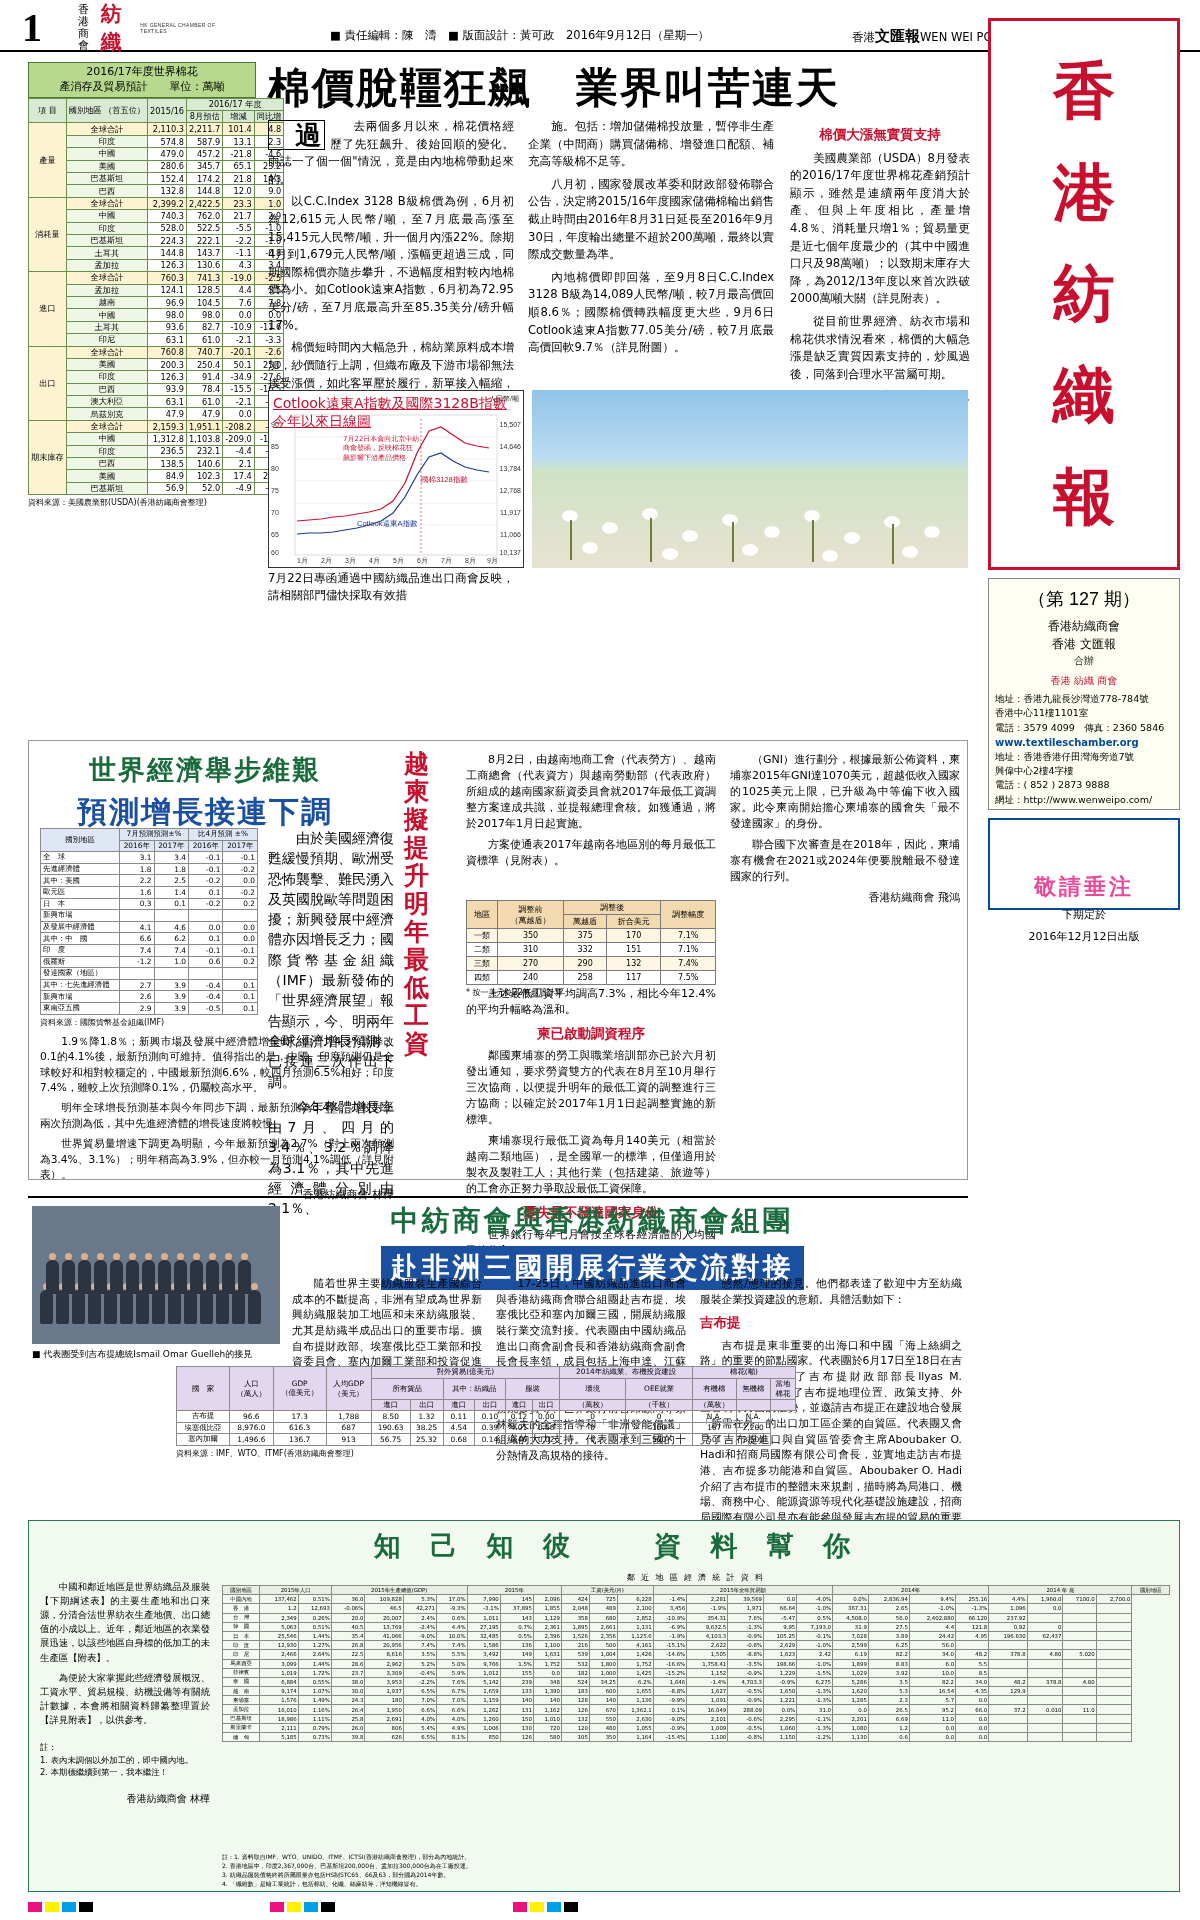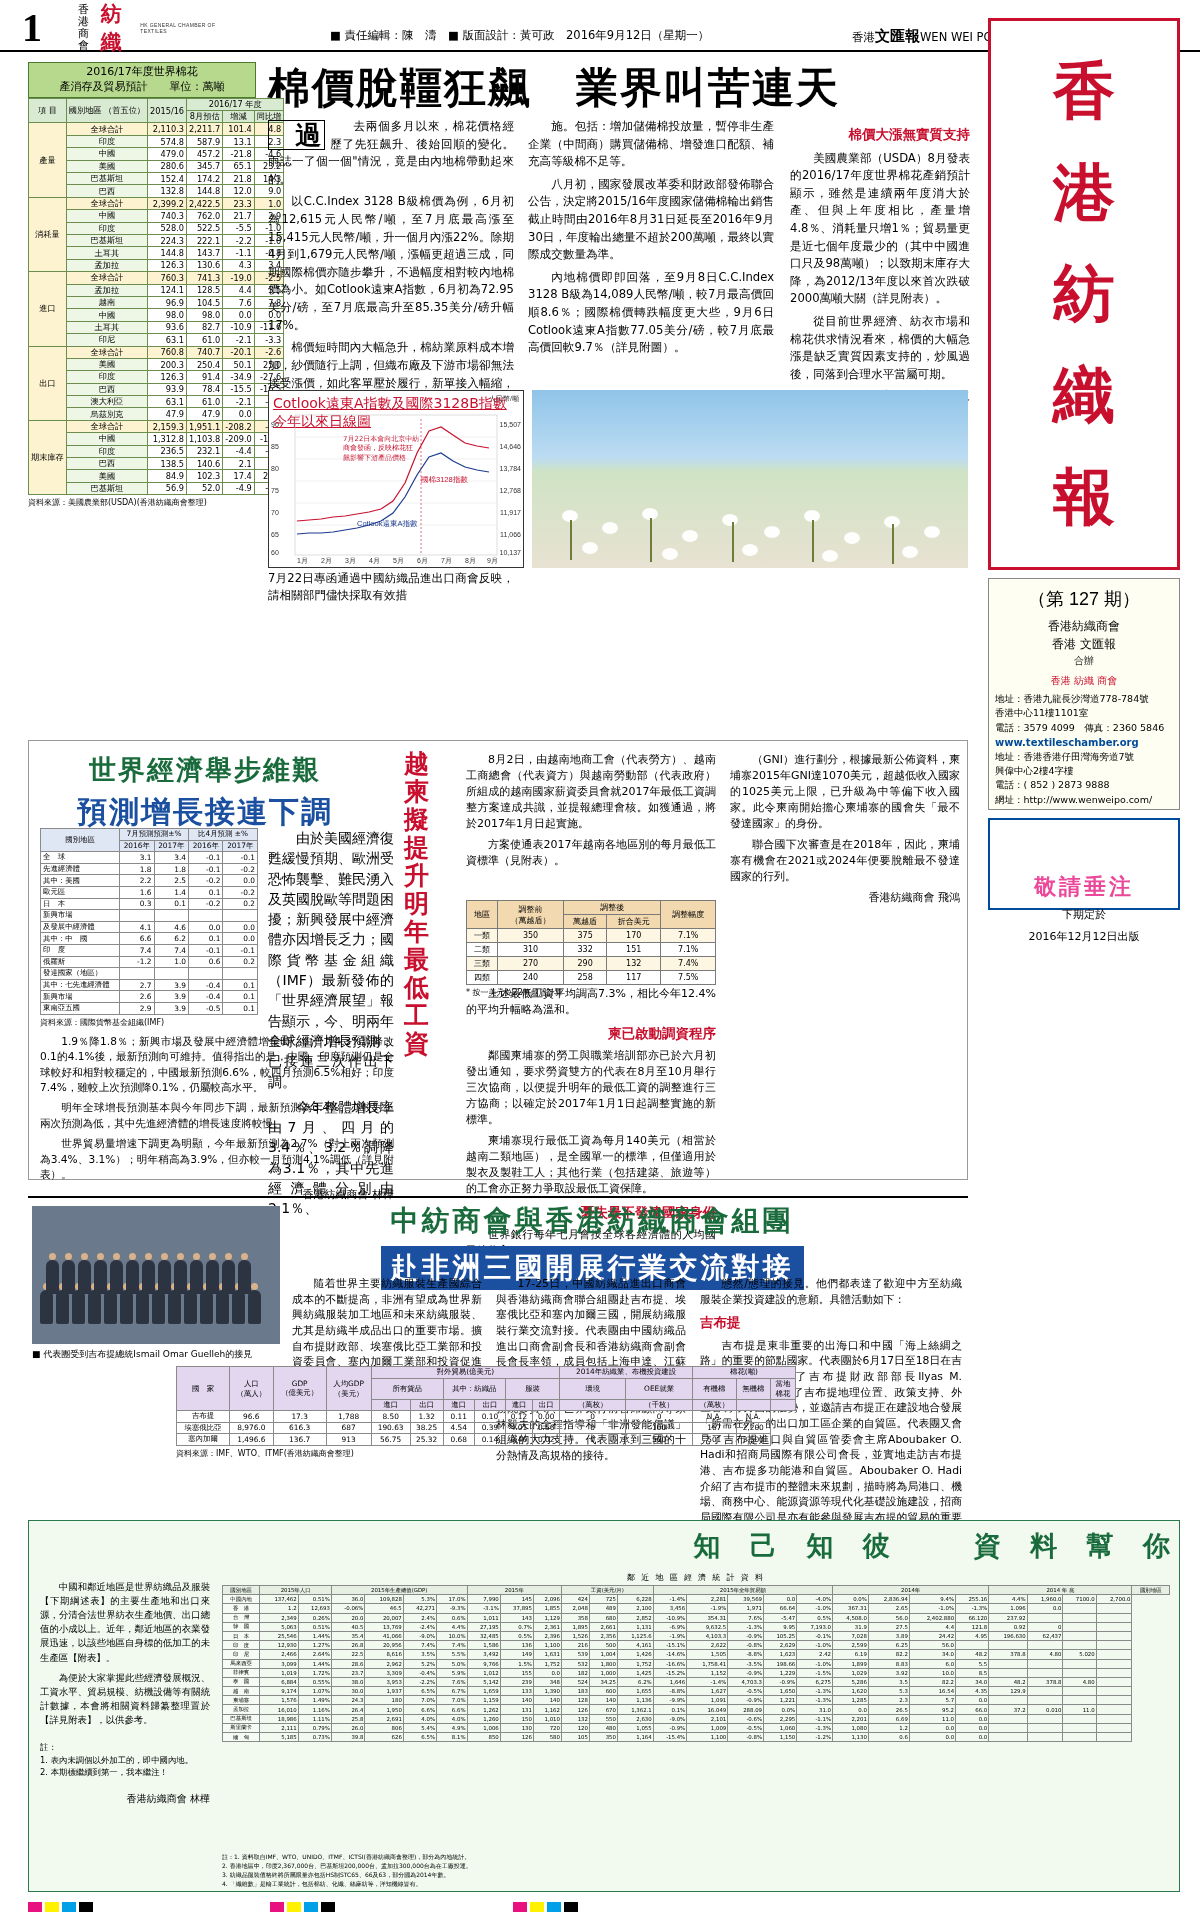--- a/index.html
+++ b/index.html
@@ -53,21 +53,21 @@
   table.grid th, table.grid td { border:1px solid #6b8e4e; padding:0 2px; height:12.4px; text-align:right; white-space:nowrap; }
   table.grid th { background:#d9ead3; text-align:center; font-weight:normal; }
   table.grid td.lbl { text-align:center; background:#eef7e6; }
   table.grid td.side { background:#cfe3b8; text-align:center; width:14px; }
   table.grid tr.tot td { background:#fdf3d0; }
   .src { font-size:8px; font-family:"DejaVu Sans", sans-serif; margin-top:2px; }
 
   
   .col { position:absolute; font-size:11.6px; line-height:1.52; font-family:"DejaVu Sans", sans-serif; text-align:justify; }
   .col p { margin:0 0 5px; text-indent:2em; }
-  .subhead { color:#c8102e; font-weight:bold; font-size:13.5px; text-align:right; margin:6px 0 5px; text-indent:0 !important; font-family:"DejaVu Sans", sans-serif; }
+  .subhead { color:#c8102e; font-weight:bold; font-size:13.5px; text-align:center; margin:6px 0 5px; text-indent:0 !important; font-family:"DejaVu Sans", sans-serif; }
   .sign { text-align:right; font-size:11px; margin-top:4px; text-indent:0 !important; }
   .dropcap { float:left; font-size:26px; line-height:26px; font-weight:bold; border:1px solid #000; padding:1px 3px; margin:2px 5px 0 0; font-family:"DejaVu Serif", serif; }
 
   
   .chartbox { position:absolute; left:268px; top:390px; width:256px; height:178px; border:1px solid #333; background:#fff; }
   .chart-t { position:absolute; left:4px; top:3px; font-size:14px; color:#c8102e; font-family:"DejaVu Sans", sans-serif; line-height:1.3;text-decoration:underline; }
   .chart-note { position:absolute; left:74px; top:44px; font-size:7px; color:#c8102e; width:84px; line-height:1.35; font-family:"DejaVu Sans", sans-serif; }
   .axis-l { position:absolute; left:2px; font-size:7px; color:#333; }
   .axis-r { position:absolute; right:2px; font-size:7px; color:#333; }
   .axis-x { position:absolute; bottom:1px; font-size:7px; color:#333; }
@@ -113,21 +113,21 @@
   .b3title .l1 { font-family:"DejaVu Serif", serif; font-size:28px; font-weight:bold; color:#1a6b3c; letter-spacing:3px; }
   .b3title .l2 { display:inline-block; margin-top:6px; background:#1b4fa0; color:#fff; font-family:"DejaVu Serif", serif; font-size:28px; font-weight:bold; letter-spacing:3px; padding:3px 10px; }
 
   .atable { position:absolute; left:176px; top:1366px; width:620px; }
   table.at { border-collapse:collapse; width:100%; font-size:7.4px; font-family:"DejaVu Sans", sans-serif; }
   table.at th, table.at td { border:1px solid #8a8a8a; padding:0 2px; height:11.5px; text-align:center; white-space:nowrap; }
   table.at th { background:#e2d7ef; font-weight:normal; }
 
   
   .band4 { position:absolute; left:28px; top:1520px; width:1152px; height:372px; border:1px solid #2a7a4f; background:#f2faf0; }
-  .b4title { position:absolute; left:28px; top:1528px; width:1152px; text-align:right;
+  .b4title { position:absolute; left:28px; top:1528px; width:1152px; text-align:center;
      font-family:"DejaVu Serif", serif; font-size:27px; font-weight:bold; color:#1a6b3c; letter-spacing:10px;padding-left:26px; }
   .b4left { position:absolute; left:40px; top:1580px; width:170px; font-size:9.4px; line-height:1.5; font-family:"DejaVu Sans", sans-serif; text-align:justify; }
   .b4left p { margin:0 0 6px; text-indent:2em; }
   .bigtable { position:absolute; left:222px; top:1572px; width:948px; }
   table.bt { border-collapse:collapse; width:100%; font-size:5.4px; font-family:"DejaVu Sans", sans-serif; }
   table.bt th, table.bt td { border:1px solid #8a8a8a; padding:0 1px; height:9.2px; text-align:right; white-space:nowrap; }
   table.bt th { background:#e6efe2; text-align:center; font-weight:normal; }
   table.bt td.l { text-align:center; background:#f7fbf5; }
   .btnotes { position:absolute; left:222px; top:1852px; width:948px; font-size:6px; line-height:1.5; font-family:"DejaVu Sans", sans-serif; }
 

